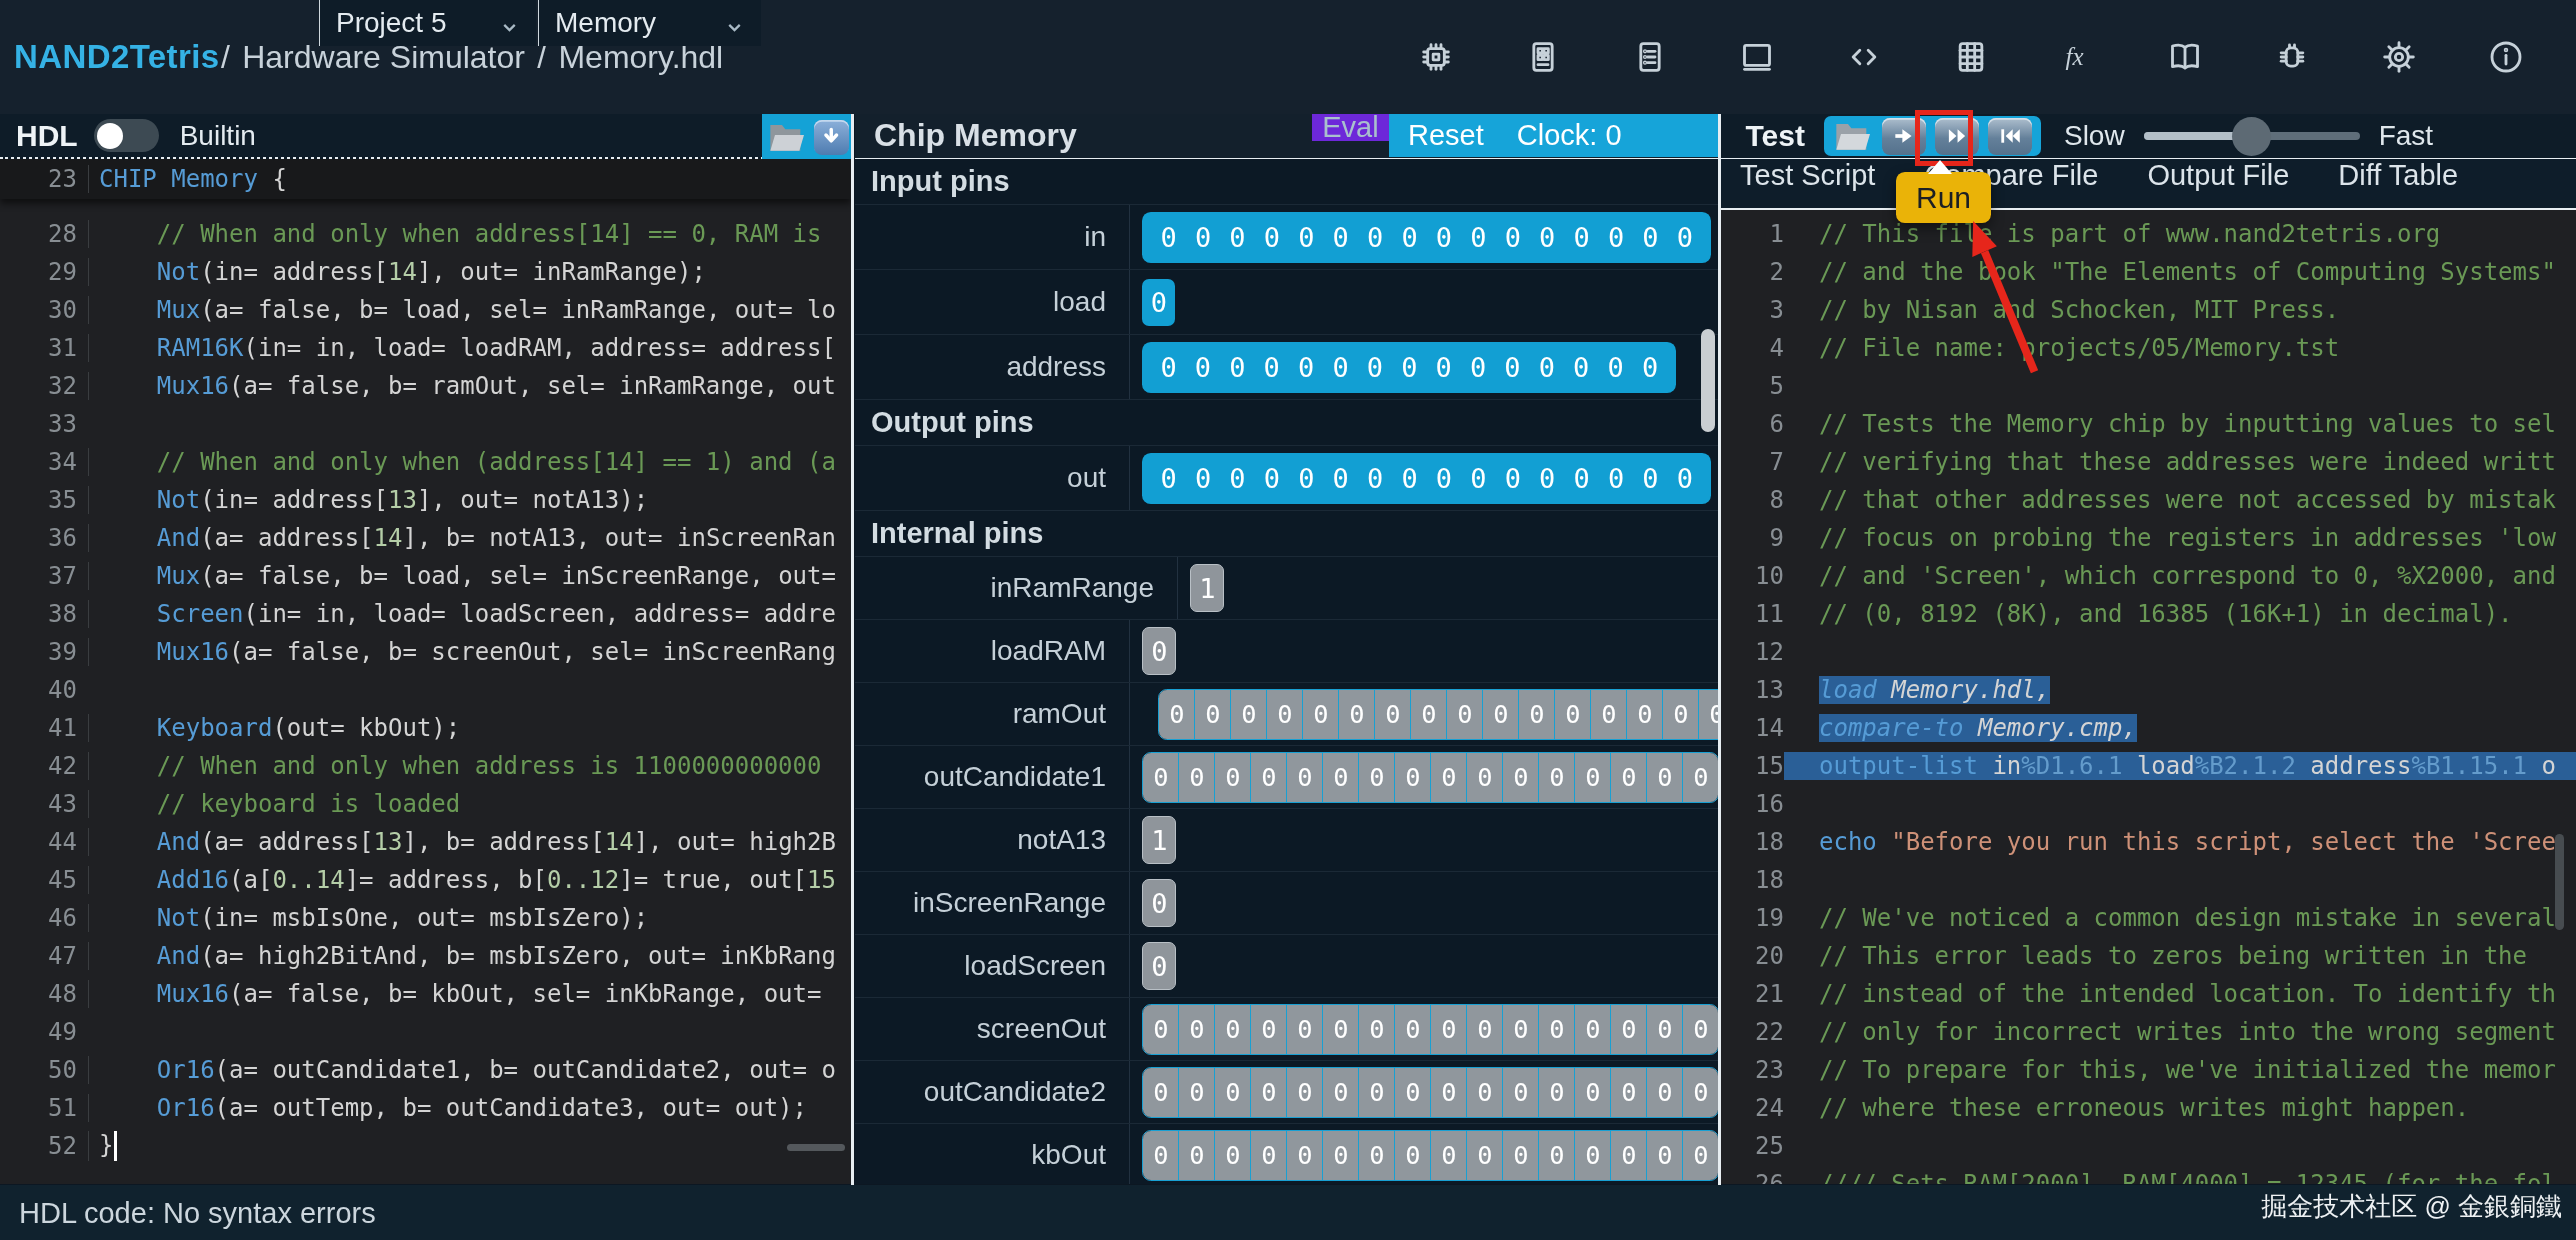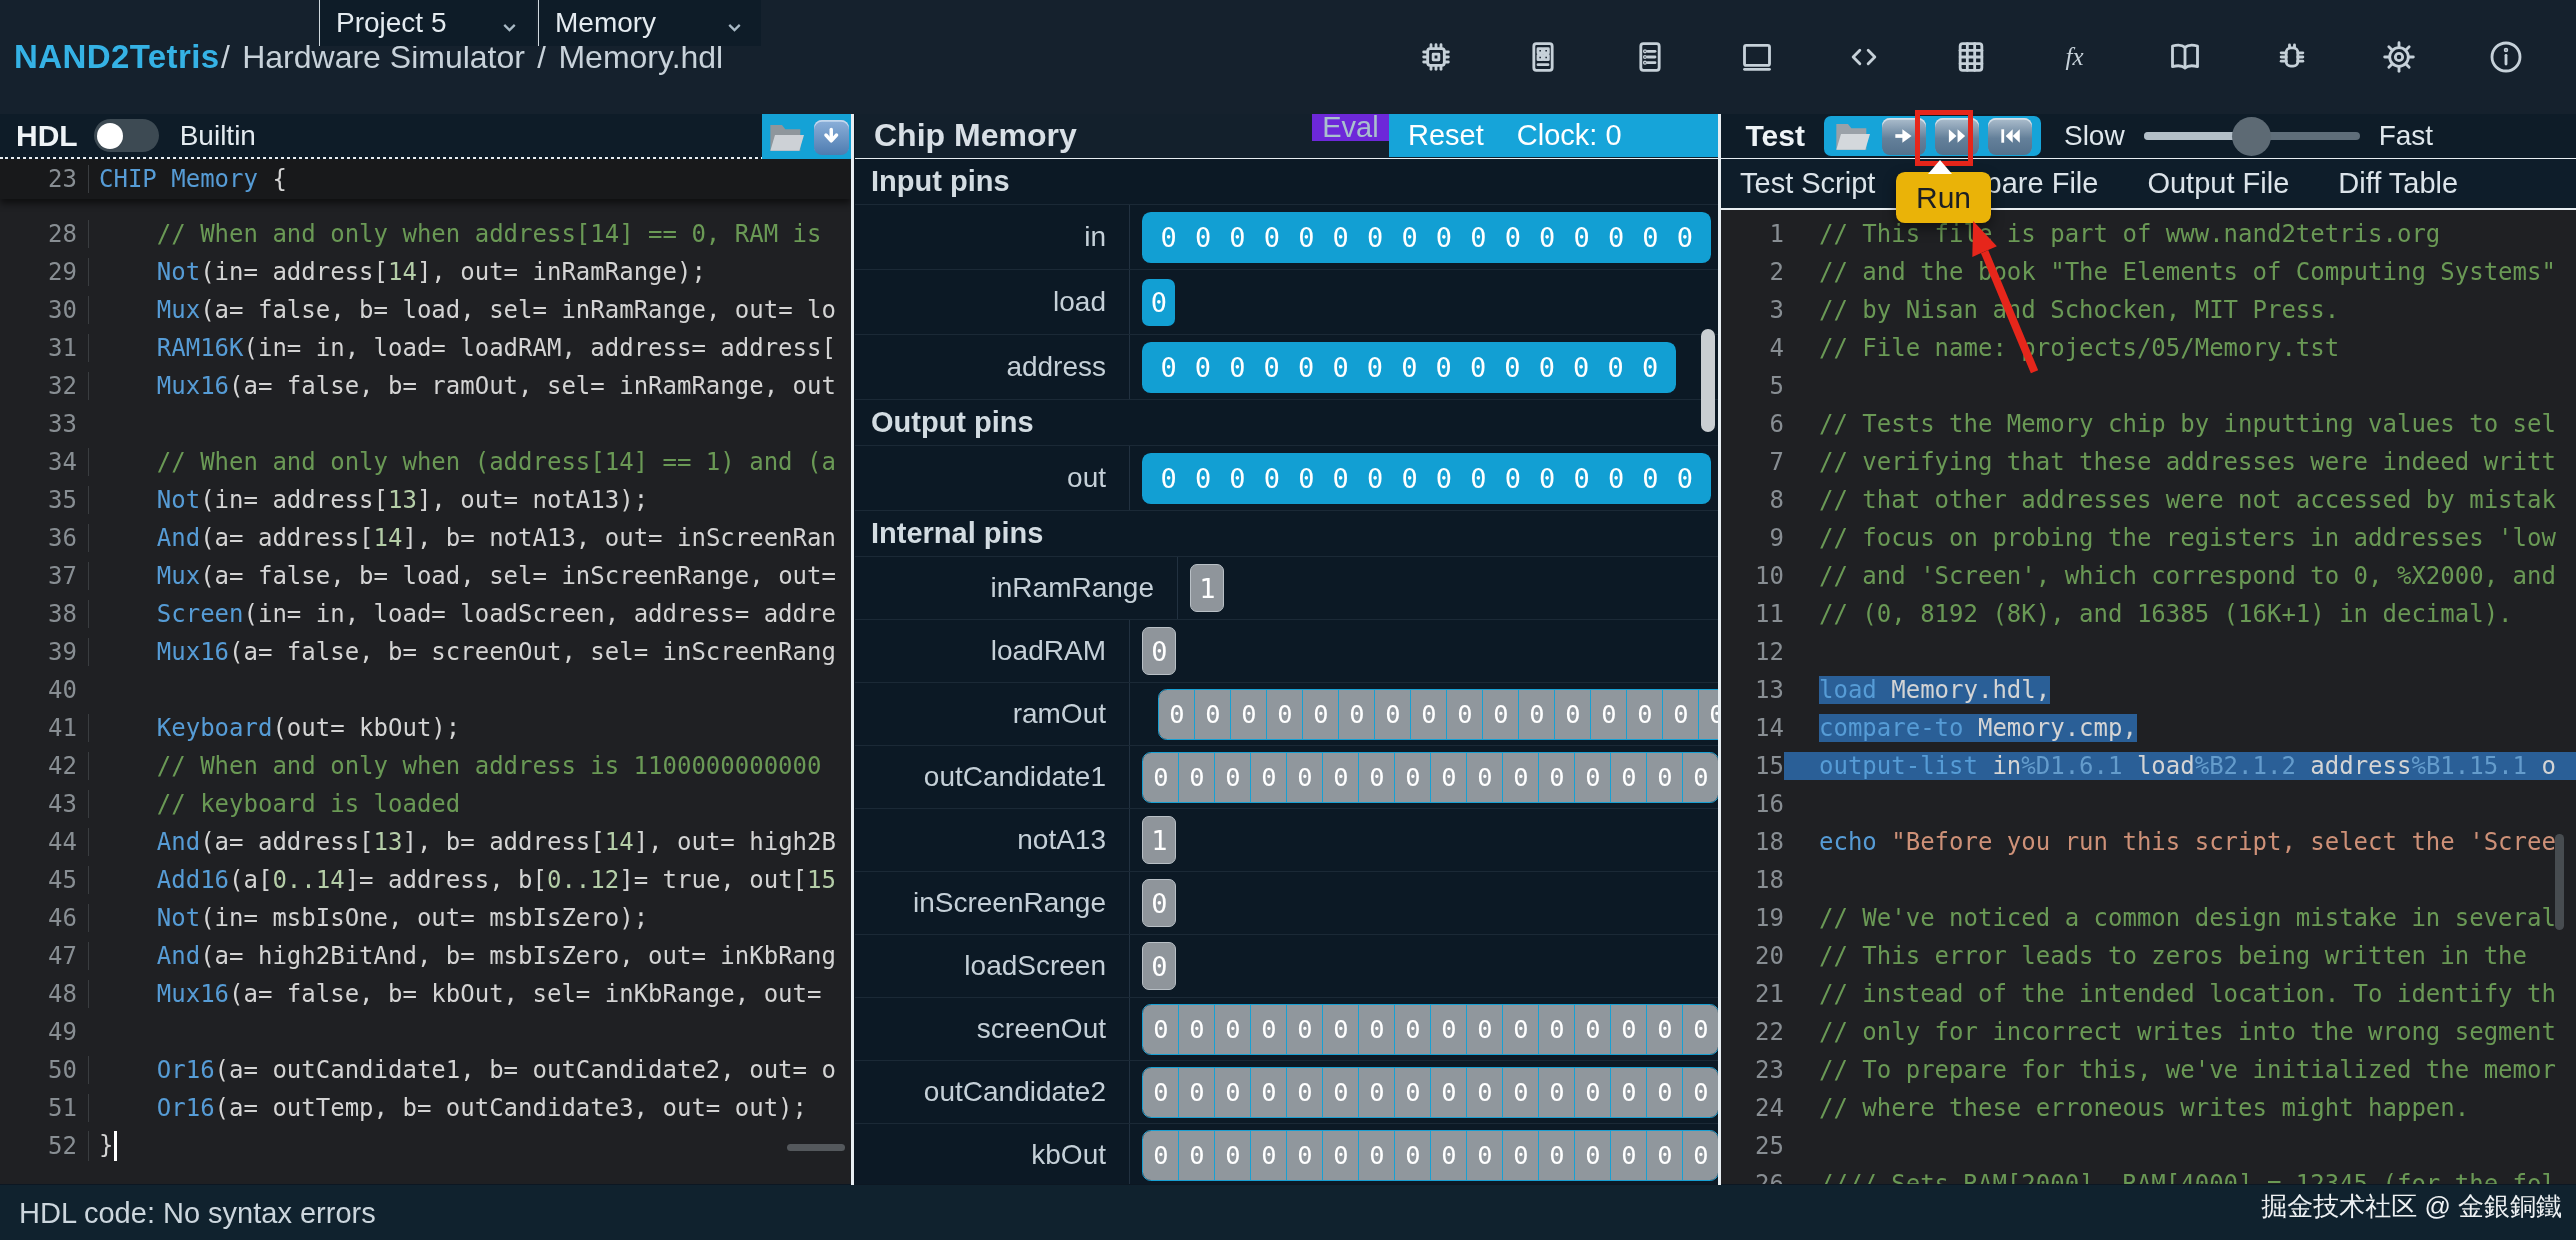--- a/index.html
+++ b/index.html
@@ -92,27 +92,27 @@
              display:flex;align-items:center;justify-content:center;
              font-family:"DejaVu Sans Mono",monospace;font-size:27px;color:#ffffff;}
   .pill-gray{border:1.8px solid #18a0d3;border-radius:8.8px;height:49px;display:flex;overflow:hidden;}
   .gcell{width:35px;background:#90979d;border-left:1.8px solid #18a0d3;display:flex;align-items:center;justify-content:center;
          font-family:"DejaVu Sans Mono",monospace;font-size:25.4px;color:#ffffff;}
   .gcell:first-child{border-left:none;}
   .mthumb{position:absolute;left:846px;top:170px;width:14px;height:103px;background:#c9ced2;border-radius:7px;}
 
   
   #tabbar{position:absolute;left:1721px;top:159px;width:855px;height:51px;background:#0e1d2a;
-          border-bottom:2.6px solid #e8eef2;box-sizing:border-box;display:flex;align-items:center;gap:49px;padding-left:19px;}
+          border-bottom:2.6px solid #e8eef2;box-sizing:border-box;display:flex;align-items:flex-start;gap:49px;padding-left:19px;}
   .tab{font-size:29px;color:#dce4ea;}
   #test-editor{left:1721px;top:210px;width:855px;height:974px;}
   #test-editor .rows{padding-top:5.3px;}
   .tln{width:63px;text-align:right;color:#888e93;flex:none;}
   .tcode{padding-left:35px;}
-  .selbg{background:#2a5f97;}
+  .selbg{background:#2a5f97;font-style:italic;}
   .tcode.selfull{background:#2a5f97;flex:1;}
   .vthumb{position:absolute;left:834px;top:624px;width:8.8px;height:96px;background:#474c50;border-radius:4.4px;}
 
   
   .red-rect{position:absolute;left:1915px;top:110px;width:58px;height:56px;border:5.3px solid #e6261b;box-sizing:border-box;}
   .tooltip{position:absolute;left:1896px;top:172px;width:95px;height:51px;background:#eab308;border-radius:8.8px;
            box-shadow:0 5.3px 12.3px rgba(0,0,0,.45);display:flex;align-items:center;justify-content:center;
            font-size:30px;color:#1b1f24;}
   .tooltip:before{content:"";position:absolute;left:32px;top:-12.3px;border-left:12.3px solid transparent;
            border-right:12.3px solid transparent;border-bottom:14px solid #ffffff;}

